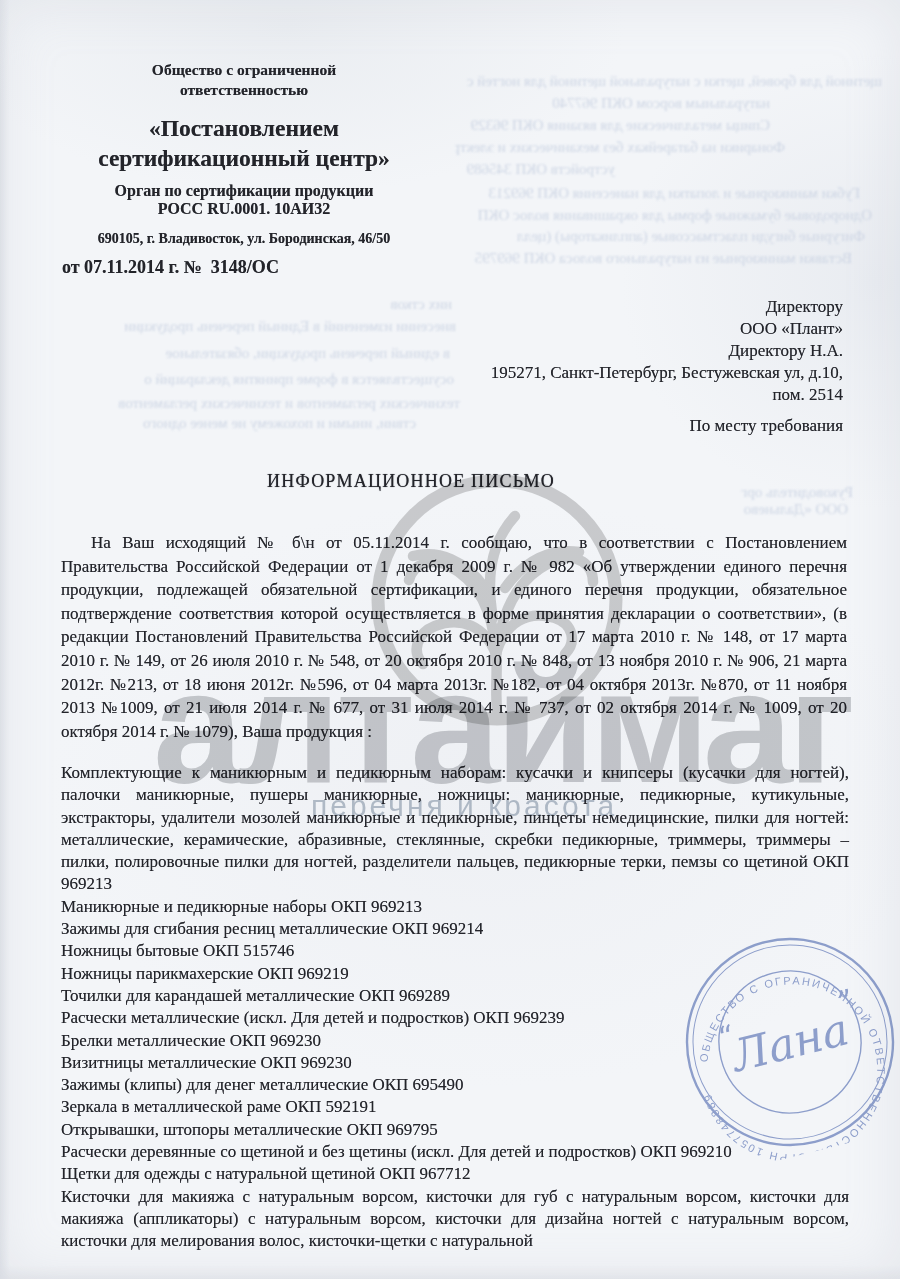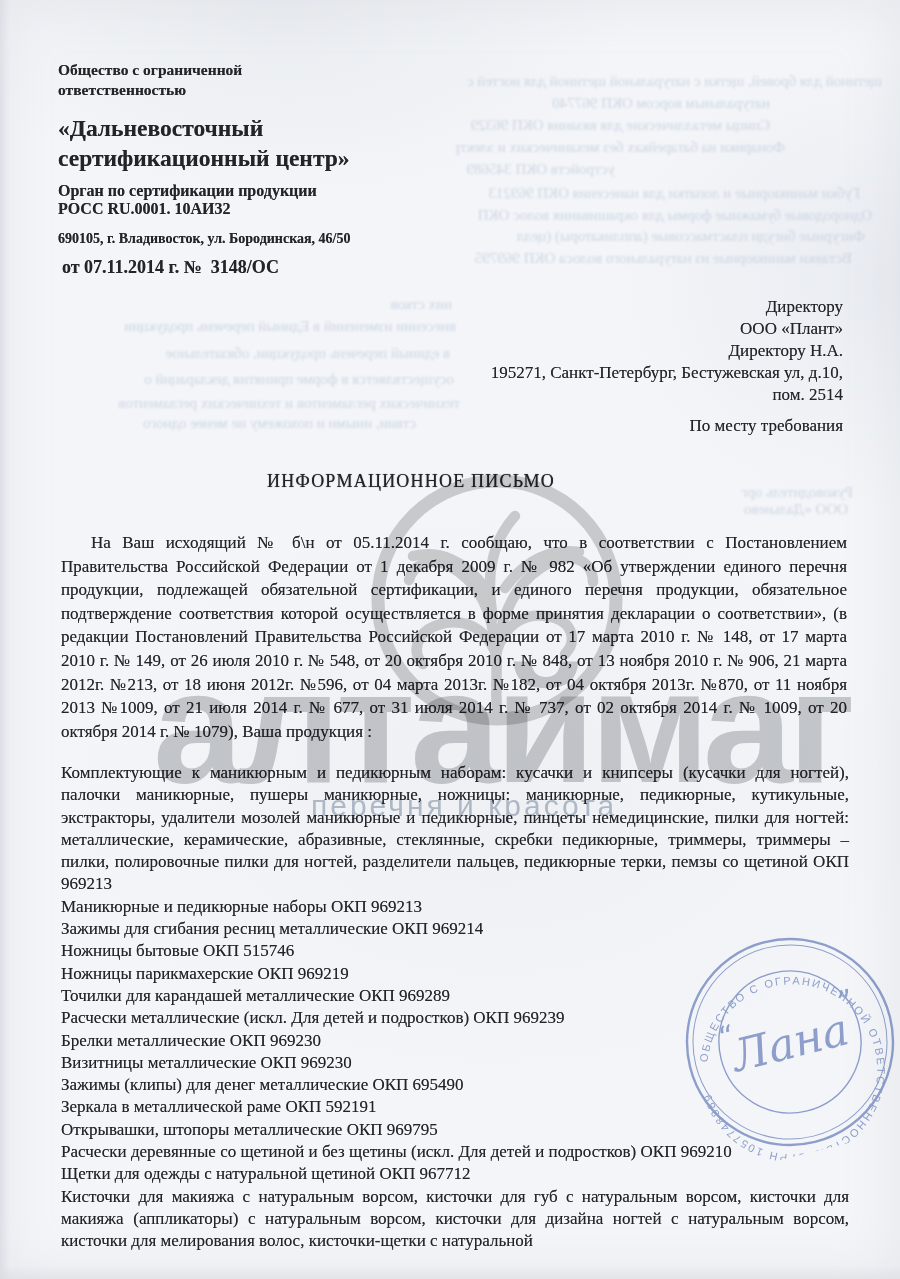--- a/index.html
+++ b/index.html
@@ -10,21 +10,21 @@
       radial-gradient(520px 260px at 32% 2%, #eaedf1 0%, rgba(234,237,241,0) 65%),
       radial-gradient(420px 380px at 97% 22%, #e9ecf1 0%, rgba(233,236,241,0) 60%),
       radial-gradient(640px 420px at 55% 62%, #eef0f4 0%, rgba(238,240,244,0) 70%),
       linear-gradient(90deg, #e3e6eb 0px, rgba(227,230,235,0) 10px),
       linear-gradient(0deg, #e9ebef 0px, rgba(233,235,239,0) 14px),
       #f3f5f8;
     box-shadow:inset 0 0 55px rgba(160,168,182,.18);
   }
   .ink{text-shadow:0 0 .6px rgba(35,38,48,.55);}
   
-  .letterhead{position:absolute;left:58px;top:60px;width:372px;text-align:left;font-weight:bold;}
+  .letterhead{position:absolute;left:58px;top:60px;width:372px;text-align:center;font-weight:bold;}
   .lh-org{font-size:15.5px;line-height:20px;}
   .lh-name{margin-top:13px;font-size:23.5px;line-height:30px;}
   .lh-role{margin-top:9px;font-size:16px;line-height:17.5px;}
   .lh-addr{margin-top:14px;font-size:14px;}
   .ref-line{position:absolute;left:62px;top:257px;font-size:18px;font-weight:bold;white-space:pre;}
   
   .recipient{position:absolute;right:57px;top:296px;width:520px;text-align:right;font-size:17px;line-height:22px;}
   .delivery{position:absolute;right:57px;top:416px;font-size:17px;}
   
   .title{position:absolute;left:0;top:471px;width:822px;text-align:center;font-size:18px;letter-spacing:1.2px;text-shadow:0 0 .9px rgba(35,38,48,.8);}
@@ -83,21 +83,21 @@
       <div class="bleed-line" style="left: 733px; top: 483px; width: 120px;">Руководитель орг</div>
       <div class="bleed-line" style="left: 740px; top: 500px; width: 108px;">ООО «Дальнево</div>
     </div>
 
   <header class="letterhead ink">
     <div class="lh-org">
       <div>Общество с ограниченной</div>
       <div>ответственностью</div>
     </div>
     <div class="lh-name">
-      <div>«Дальневосточный</div>
+      <div>«Постановлением</div>
       <div>сертификационный центр»</div>
     </div>
     <div class="lh-role">
       <div>Орган по сертификации продукции</div>
       <div>РОСС RU.0001. 10АИ32</div>
     </div>
     <div class="lh-addr">690105, г. Владивосток, ул. Бородинская, 46/50</div>
   </header>
 
   <div class="ref-line ink">от 07.11.2014 г. №  3148/ОС</div>

